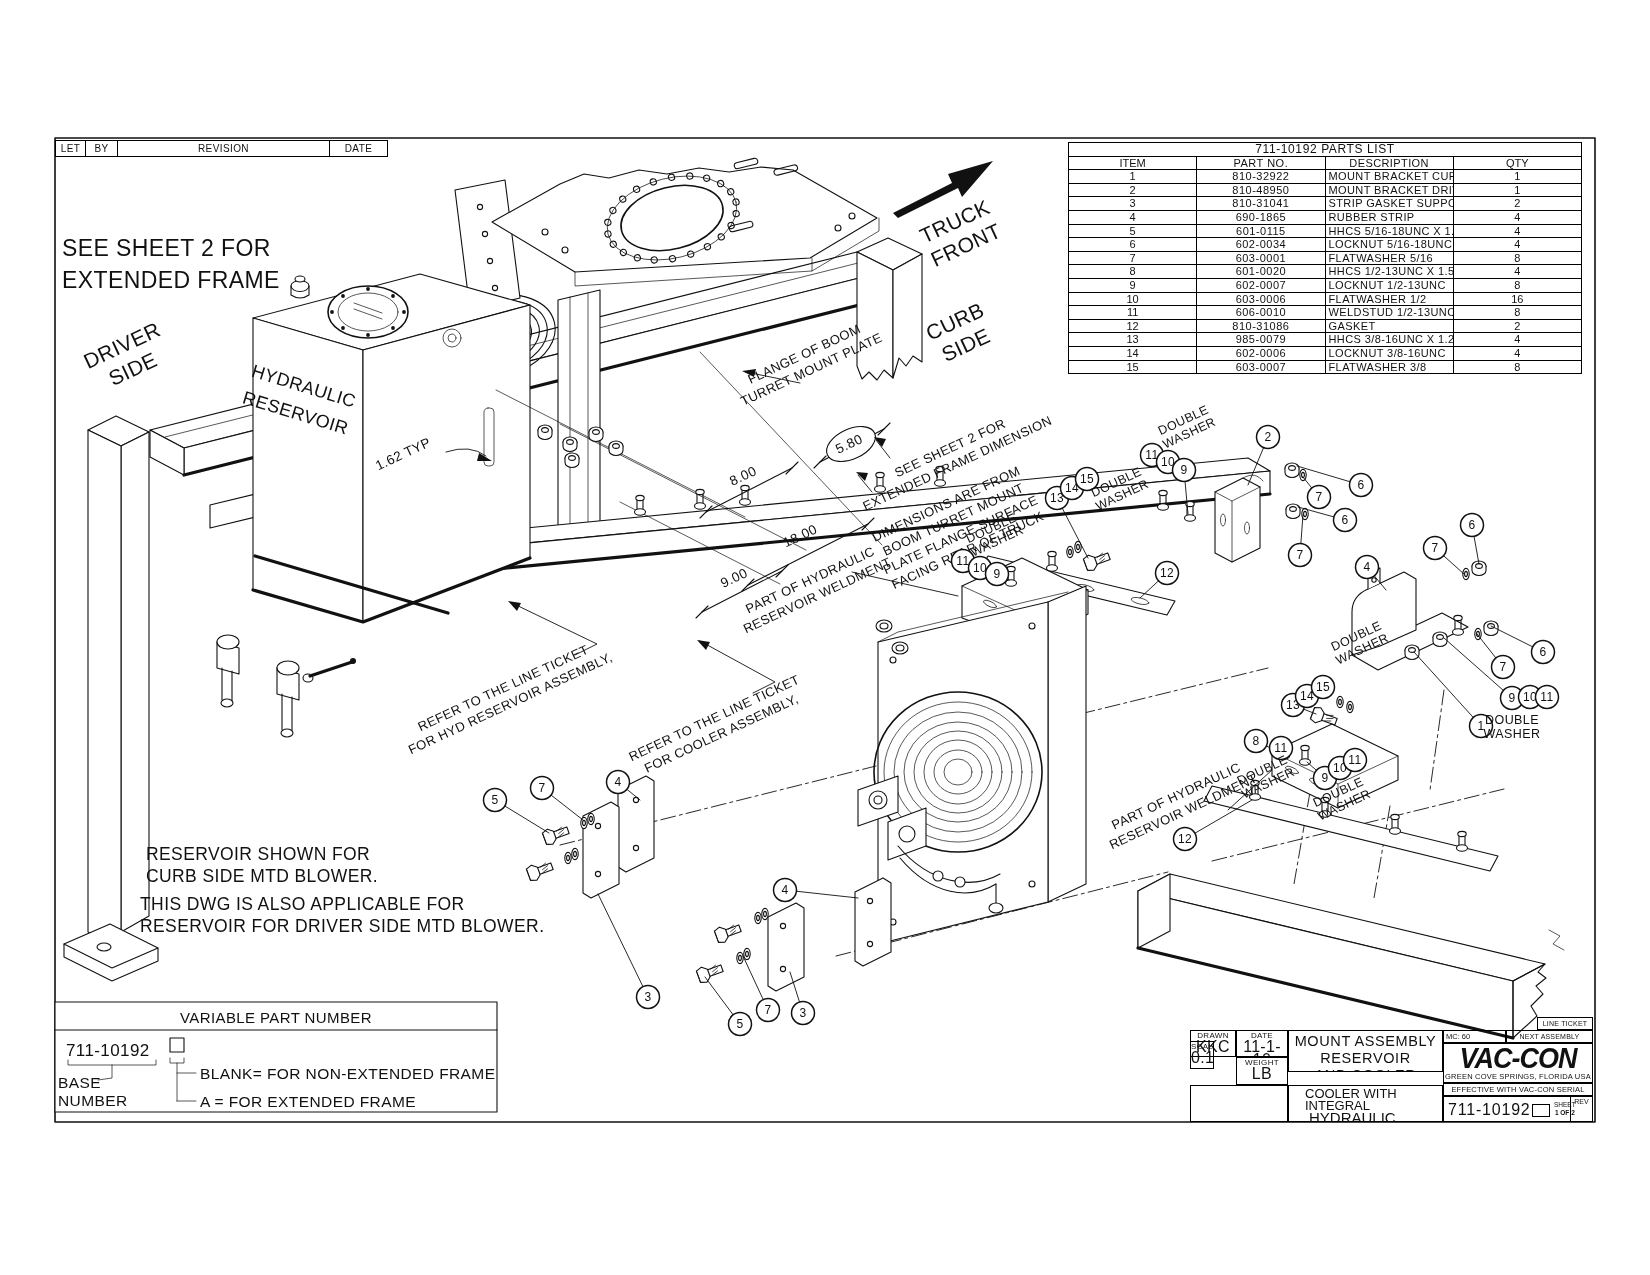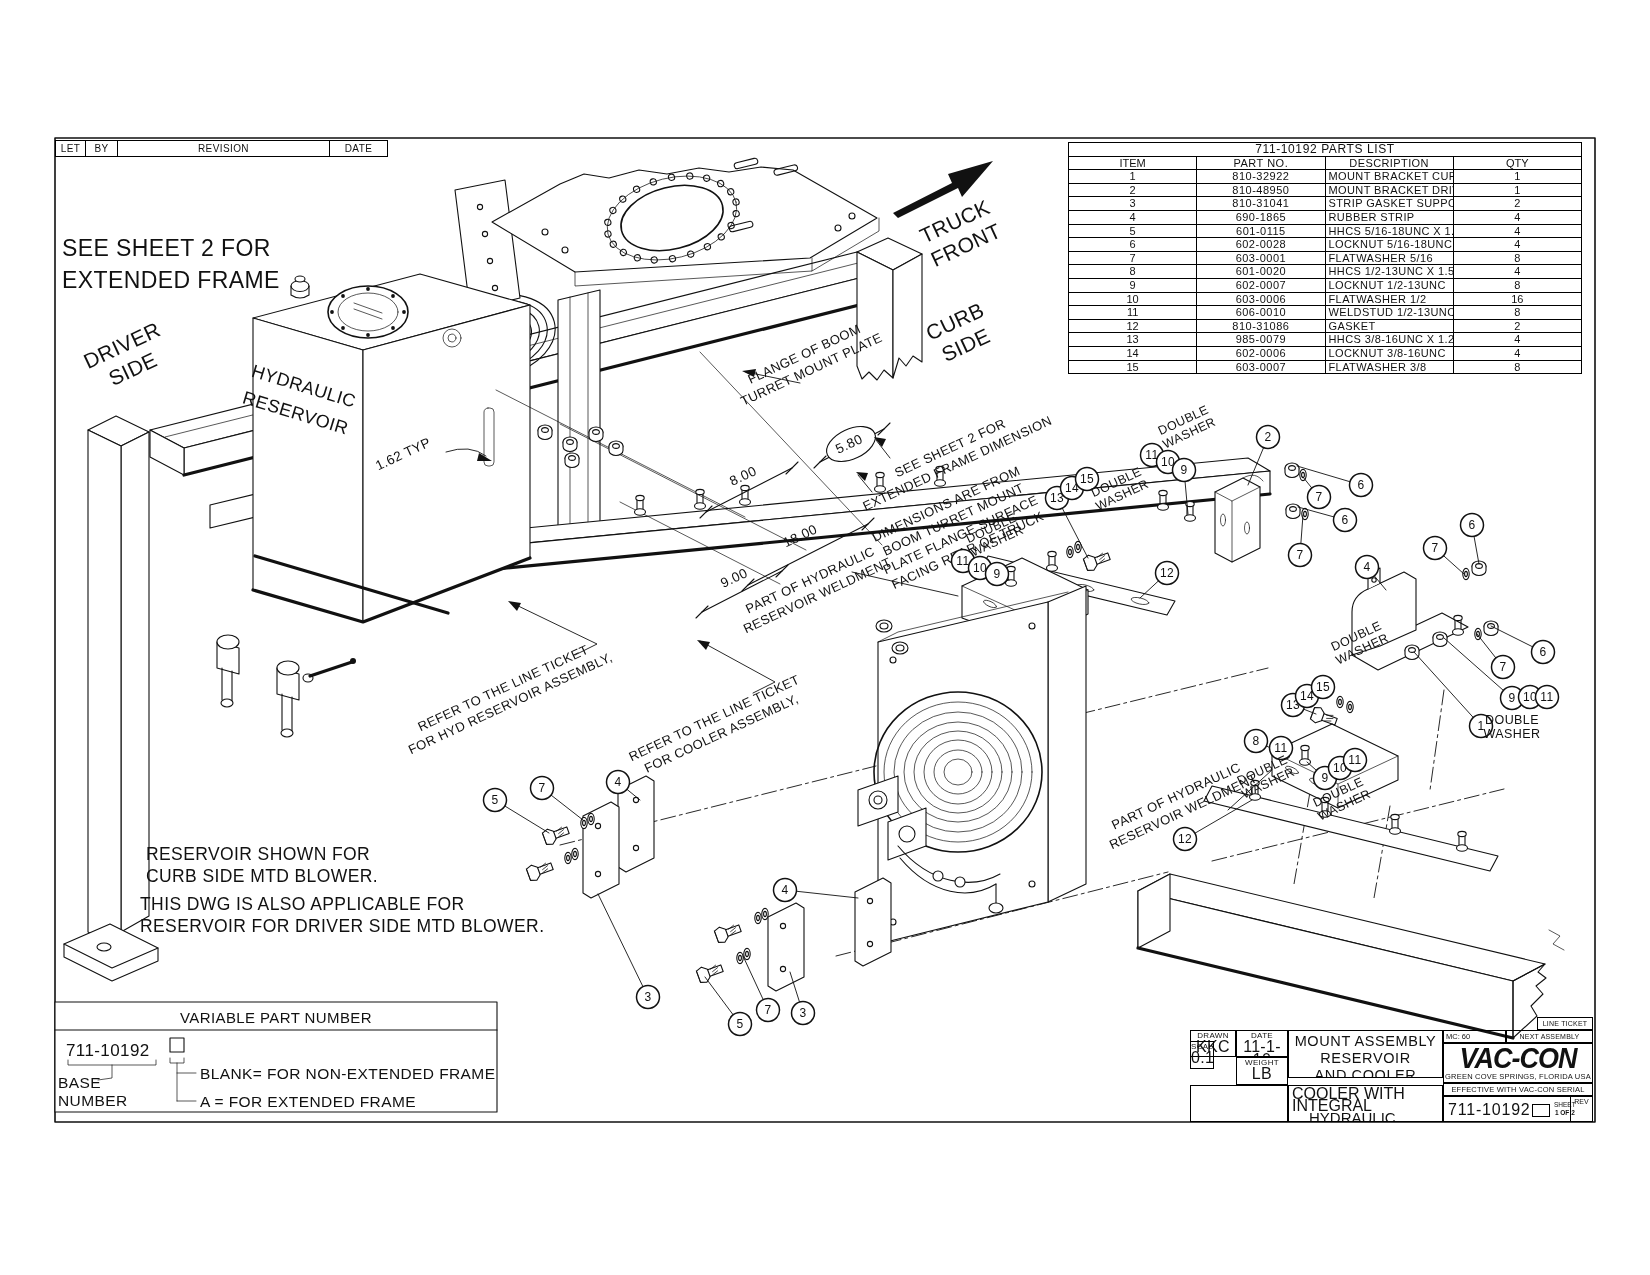--- a/index.html
+++ b/index.html
@@ -749,21 +749,21 @@
           <td class="c-qty">4</td>
         </tr>
         <tr>
           <td class="c-item">5</td>
           <td class="c-part">601-0115</td>
           <td class="c-desc">HHCS 5/16-18UNC X 1.50</td>
           <td class="c-qty">4</td>
         </tr>
         <tr>
           <td class="c-item">6</td>
-          <td class="c-part">602-0028</td>
+          <td class="c-part">602-0034</td>
           <td class="c-desc">LOCKNUT 5/16-18UNC</td>
           <td class="c-qty">4</td>
         </tr>
         <tr>
           <td class="c-item">7</td>
           <td class="c-part">603-0001</td>
           <td class="c-desc">FLATWASHER 5/16</td>
           <td class="c-qty">8</td>
         </tr>
         <tr>
@@ -829,27 +829,27 @@
   </div>
   <div class="cell" style="left:0;top:11px;width:24px;height:28px">
     <div class="lbl">SCALE</div>
     <div class="val">0.19=1</div>
   </div>
   <div class="cell" style="left:46px;top:27px;width:52px;height:28px">
     <div class="lbl">WEIGHT</div>
     <div class="val" style="text-align:right;padding-right:15px">LB</div>
   </div>
   <div class="cell" style="left:0;top:55px;width:98px;height:37px"></div>
-  <div class="cell" style="left:98px;top:0;width:155px;height:48px;text-align:center">
+  <div class="cell" style="left:98px;top:0;width:155px;height:42px;text-align:center">
     <div style="font-size:14.5px;line-height:17px;padding-top:2px;letter-spacing:.6px">MOUNT ASSEMBLY</div>
     <div style="font-size:14.5px;line-height:17px;letter-spacing:.6px">RESERVOIR</div>
     <div style="font-size:14.5px;line-height:17px;letter-spacing:.6px">AND COOLER</div>
   </div>
   <div class="cell" style="left:98px;top:55px;width:155px;height:37px">
-    <div style="font-size:16px;line-height:12px;padding:2px 0 0 3px">COOLER WITH INTEGRAL</div>
+    <div style="font-size:13px;line-height:12px;padding:2px 0 0 16px">COOLER WITH INTEGRAL</div>
     <div style="font-size:15px;line-height:12px;padding-left:20px">HYDRAULIC PORTS.</div>
   </div>
   <div class="cell" style="left:347px;top:-13px;width:56px;height:13px">
     <div style="font-size:7px;text-align:center;line-height:11px;letter-spacing:.2px">LINE TICKET</div>
   </div>
   <div class="cell" style="left:253px;top:0;width:63px;height:13px">
     <div style="font-size:7.5px;line-height:11px;padding-left:2px">MC: 60</div>
   </div>
   <div class="cell" style="left:316px;top:0;width:87px;height:13px">
     <div style="font-size:7px;text-align:center;line-height:11px;letter-spacing:.2px">NEXT ASSEMBLY</div>

